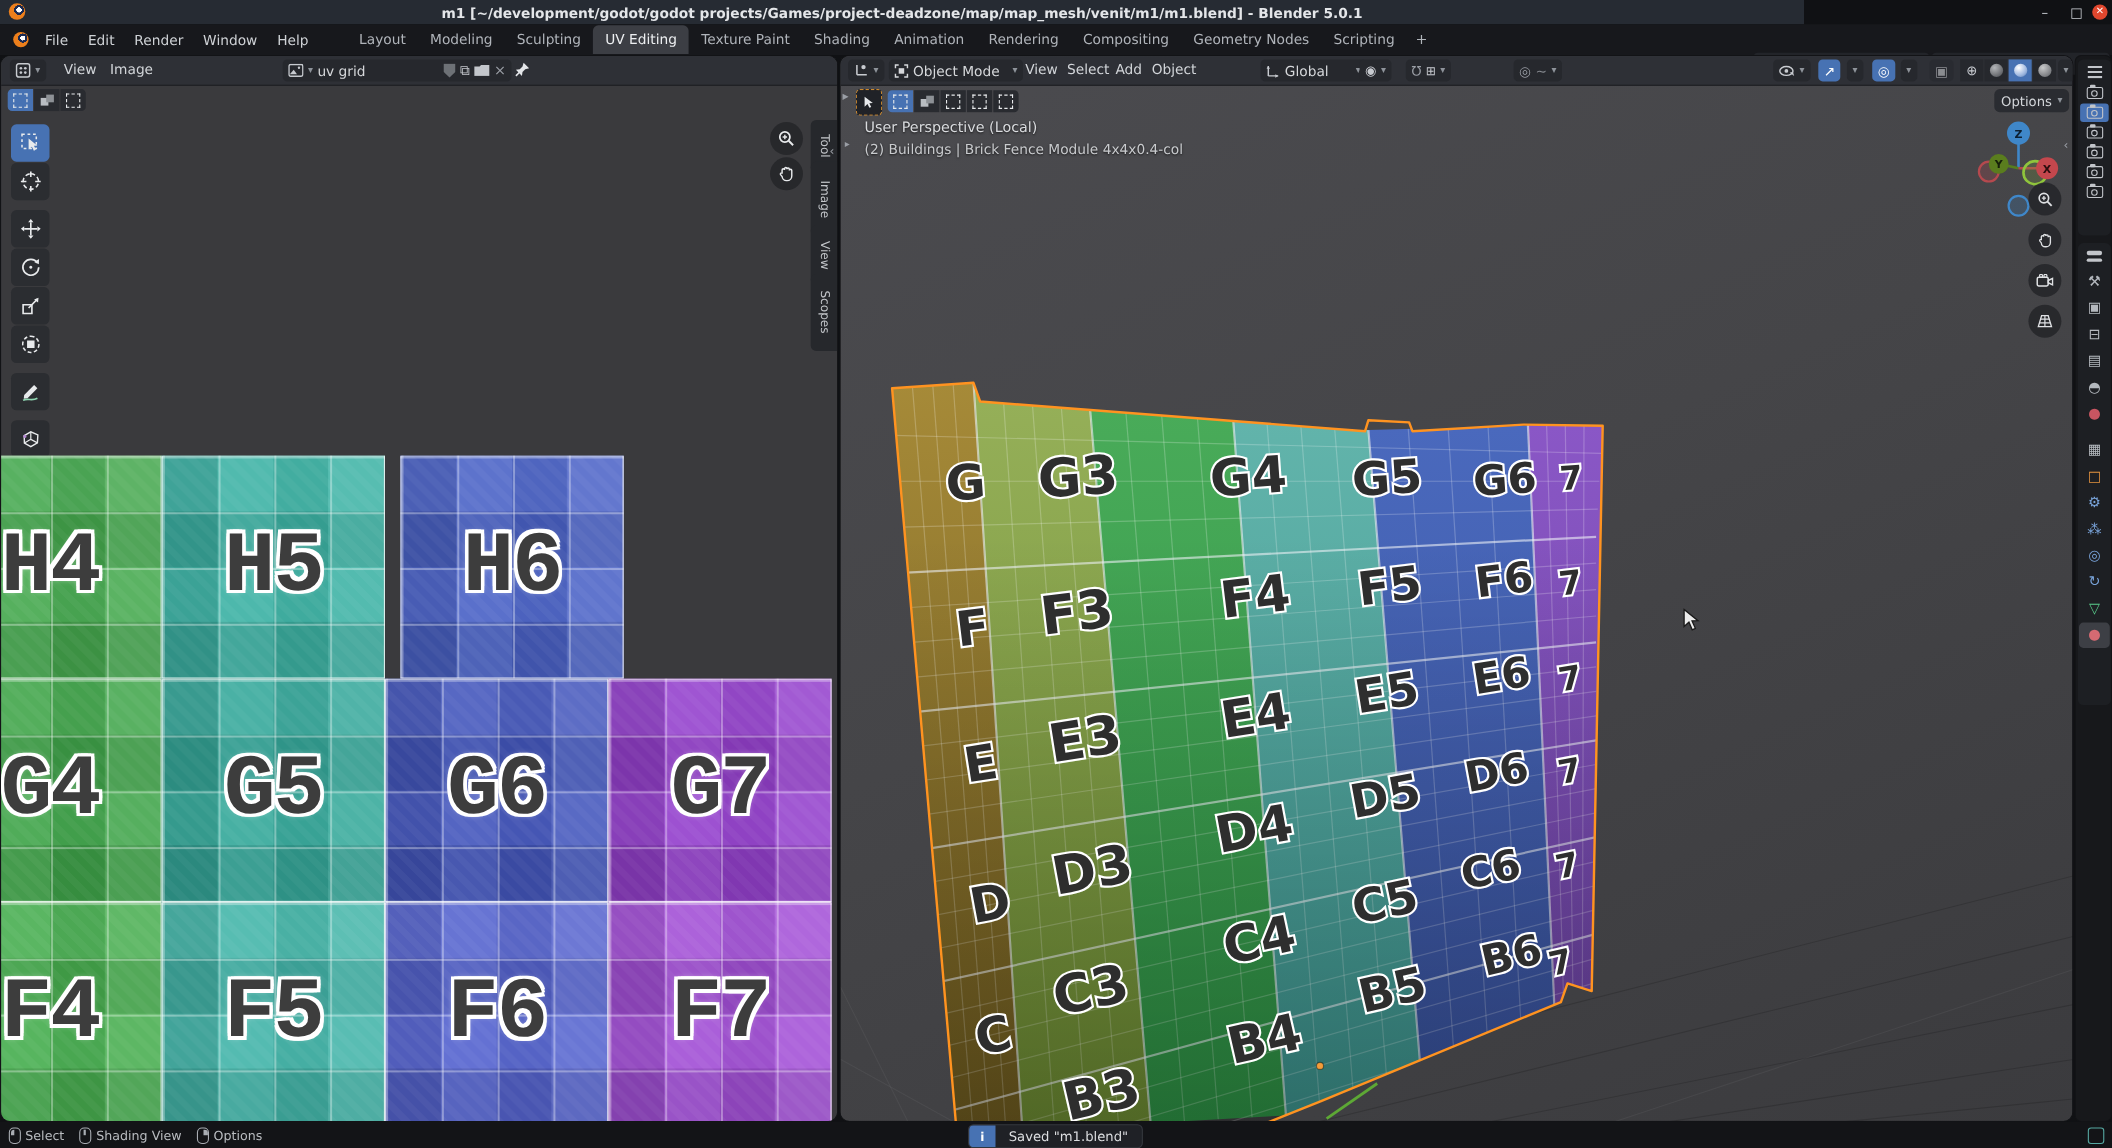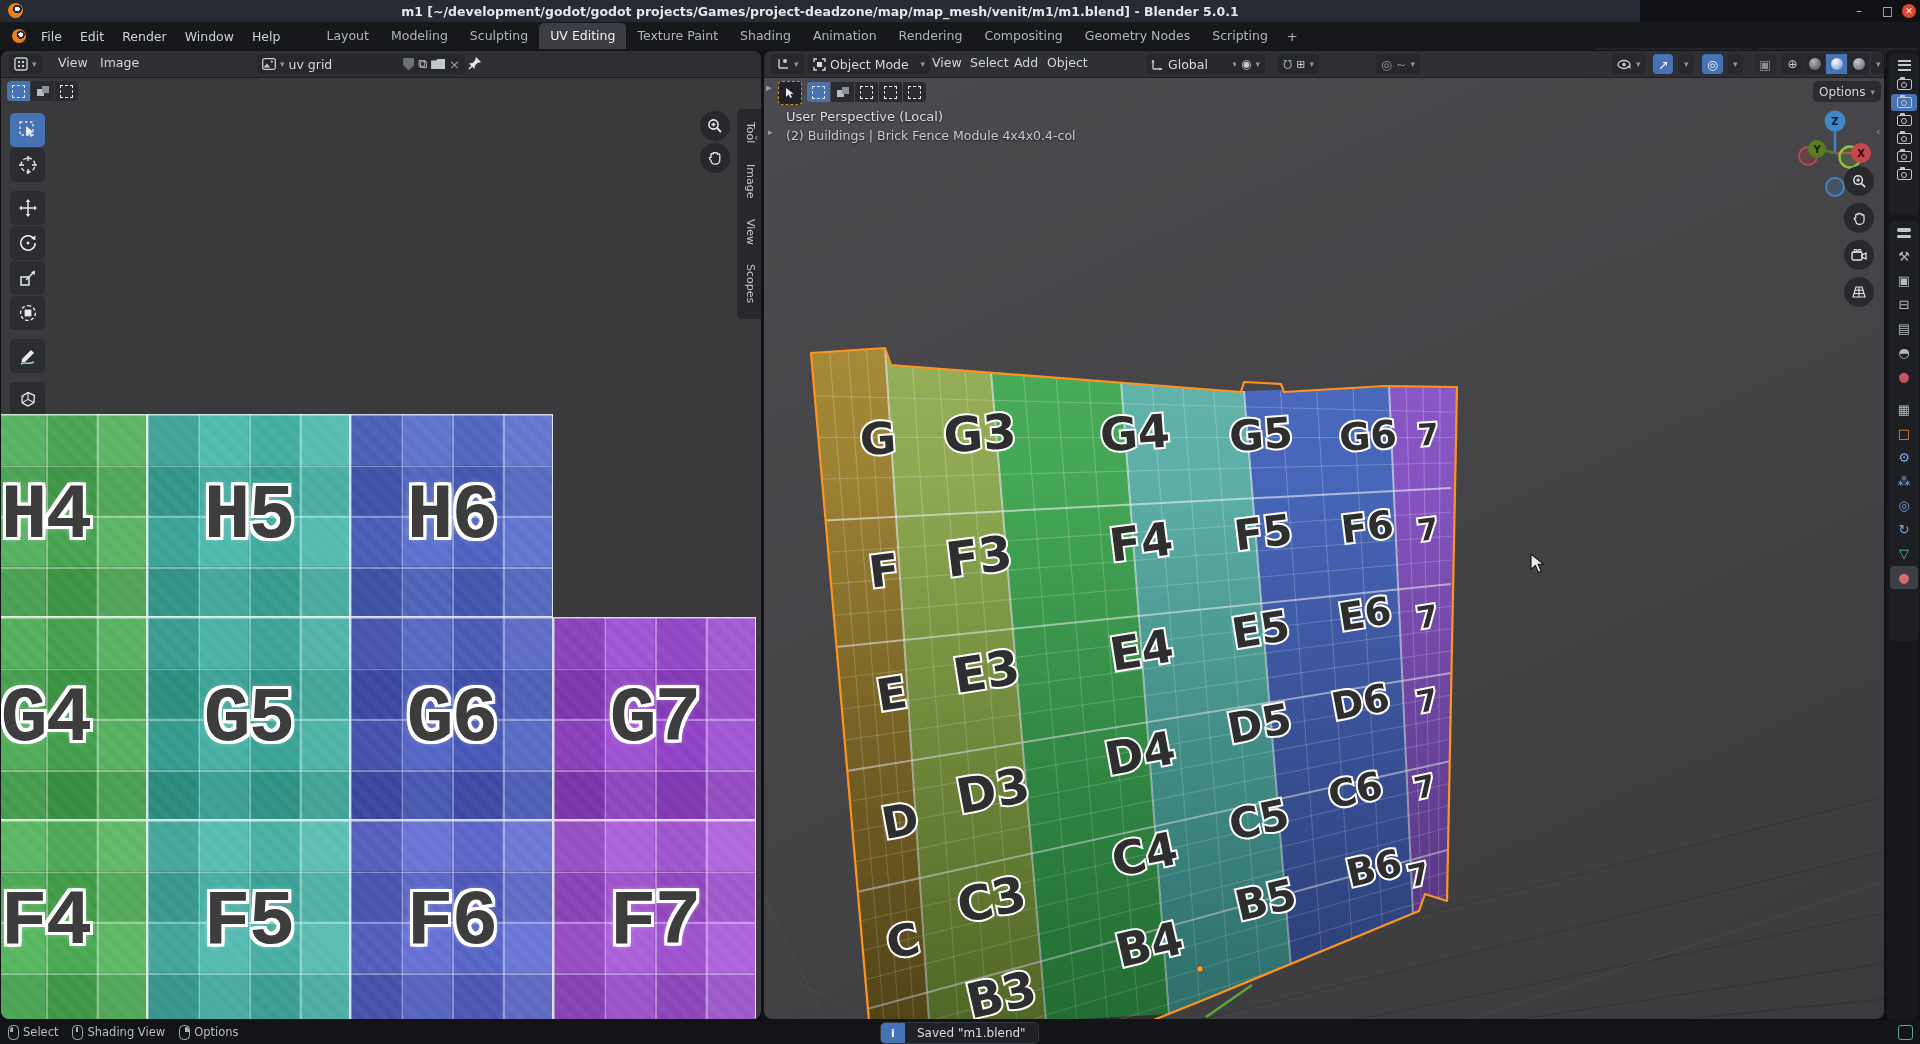--- a/index.html
+++ b/index.html
@@ -292,21 +292,21 @@
       </div>
     </div>
 
   <div class="uv-image" id="uv-image">
       <div class="uvcell" style="left: -57px; top: 0px; background-color: rgb(69, 168, 78);">
         <span class="uvlabel">H4</span>
       </div>
       <div class="uvcell" style="left: 146px; top: 0px; background-color: rgb(60, 178, 164);">
         <span class="uvlabel">H5</span>
       </div>
-      <div class="uvcell" style="left: 349px; top: 0px; background-color: rgb(74, 98, 198);">
+      <div class="uvcell" style="left: 363px; top: 0px; background-color: rgb(74, 98, 198);">
         <span class="uvlabel">H6</span>
       </div>
       <div class="uvcell" style="left: -57px; top: 203px; background-color: rgb(63, 164, 73);">
         <span class="uvlabel">G4</span>
       </div>
       <div class="uvcell" style="left: 146px; top: 203px; background-color: rgb(53, 168, 154);">
         <span class="uvlabel">G5</span>
       </div>
       <div class="uvcell" style="left: 349px; top: 203px; background-color: rgb(67, 86, 188);">
         <span class="uvlabel">G6</span>

